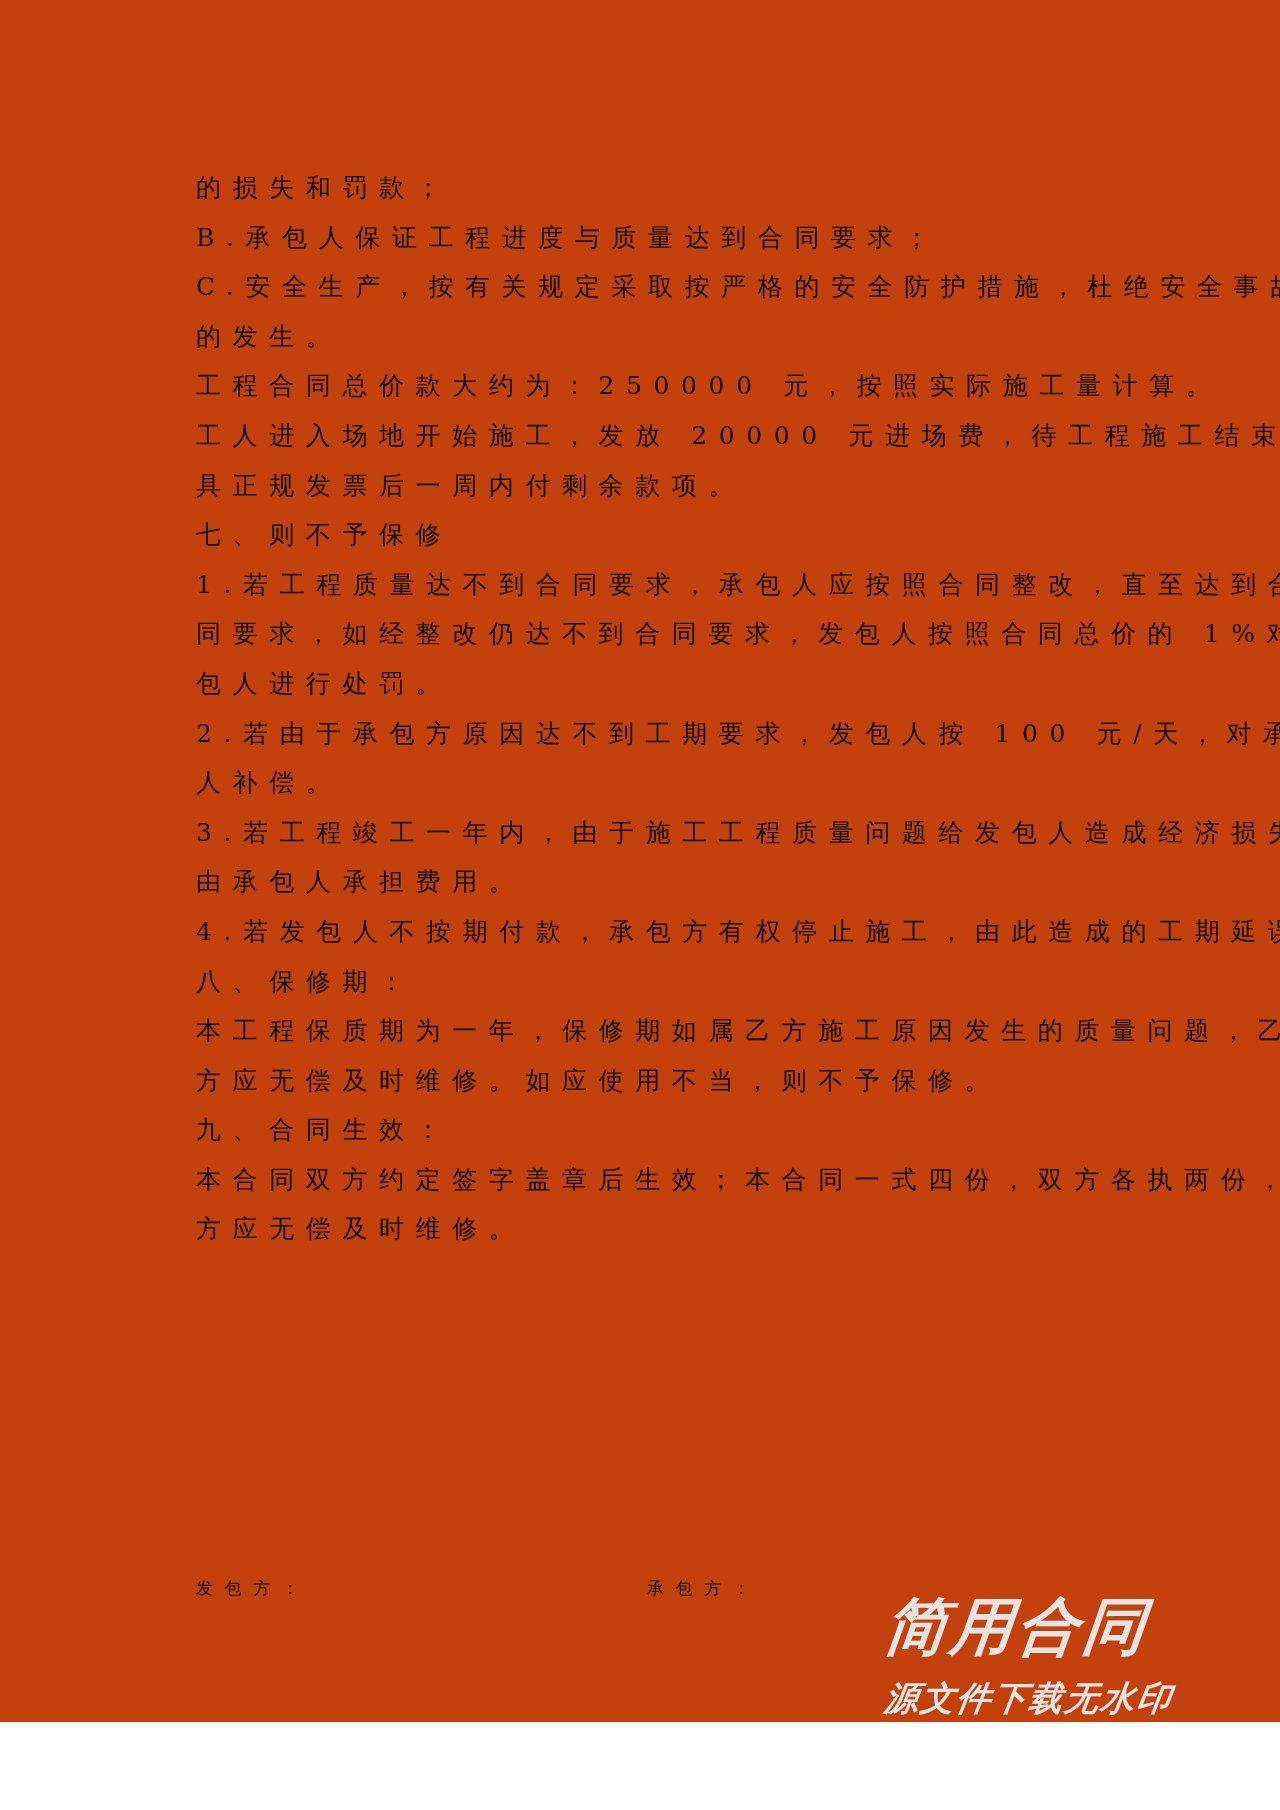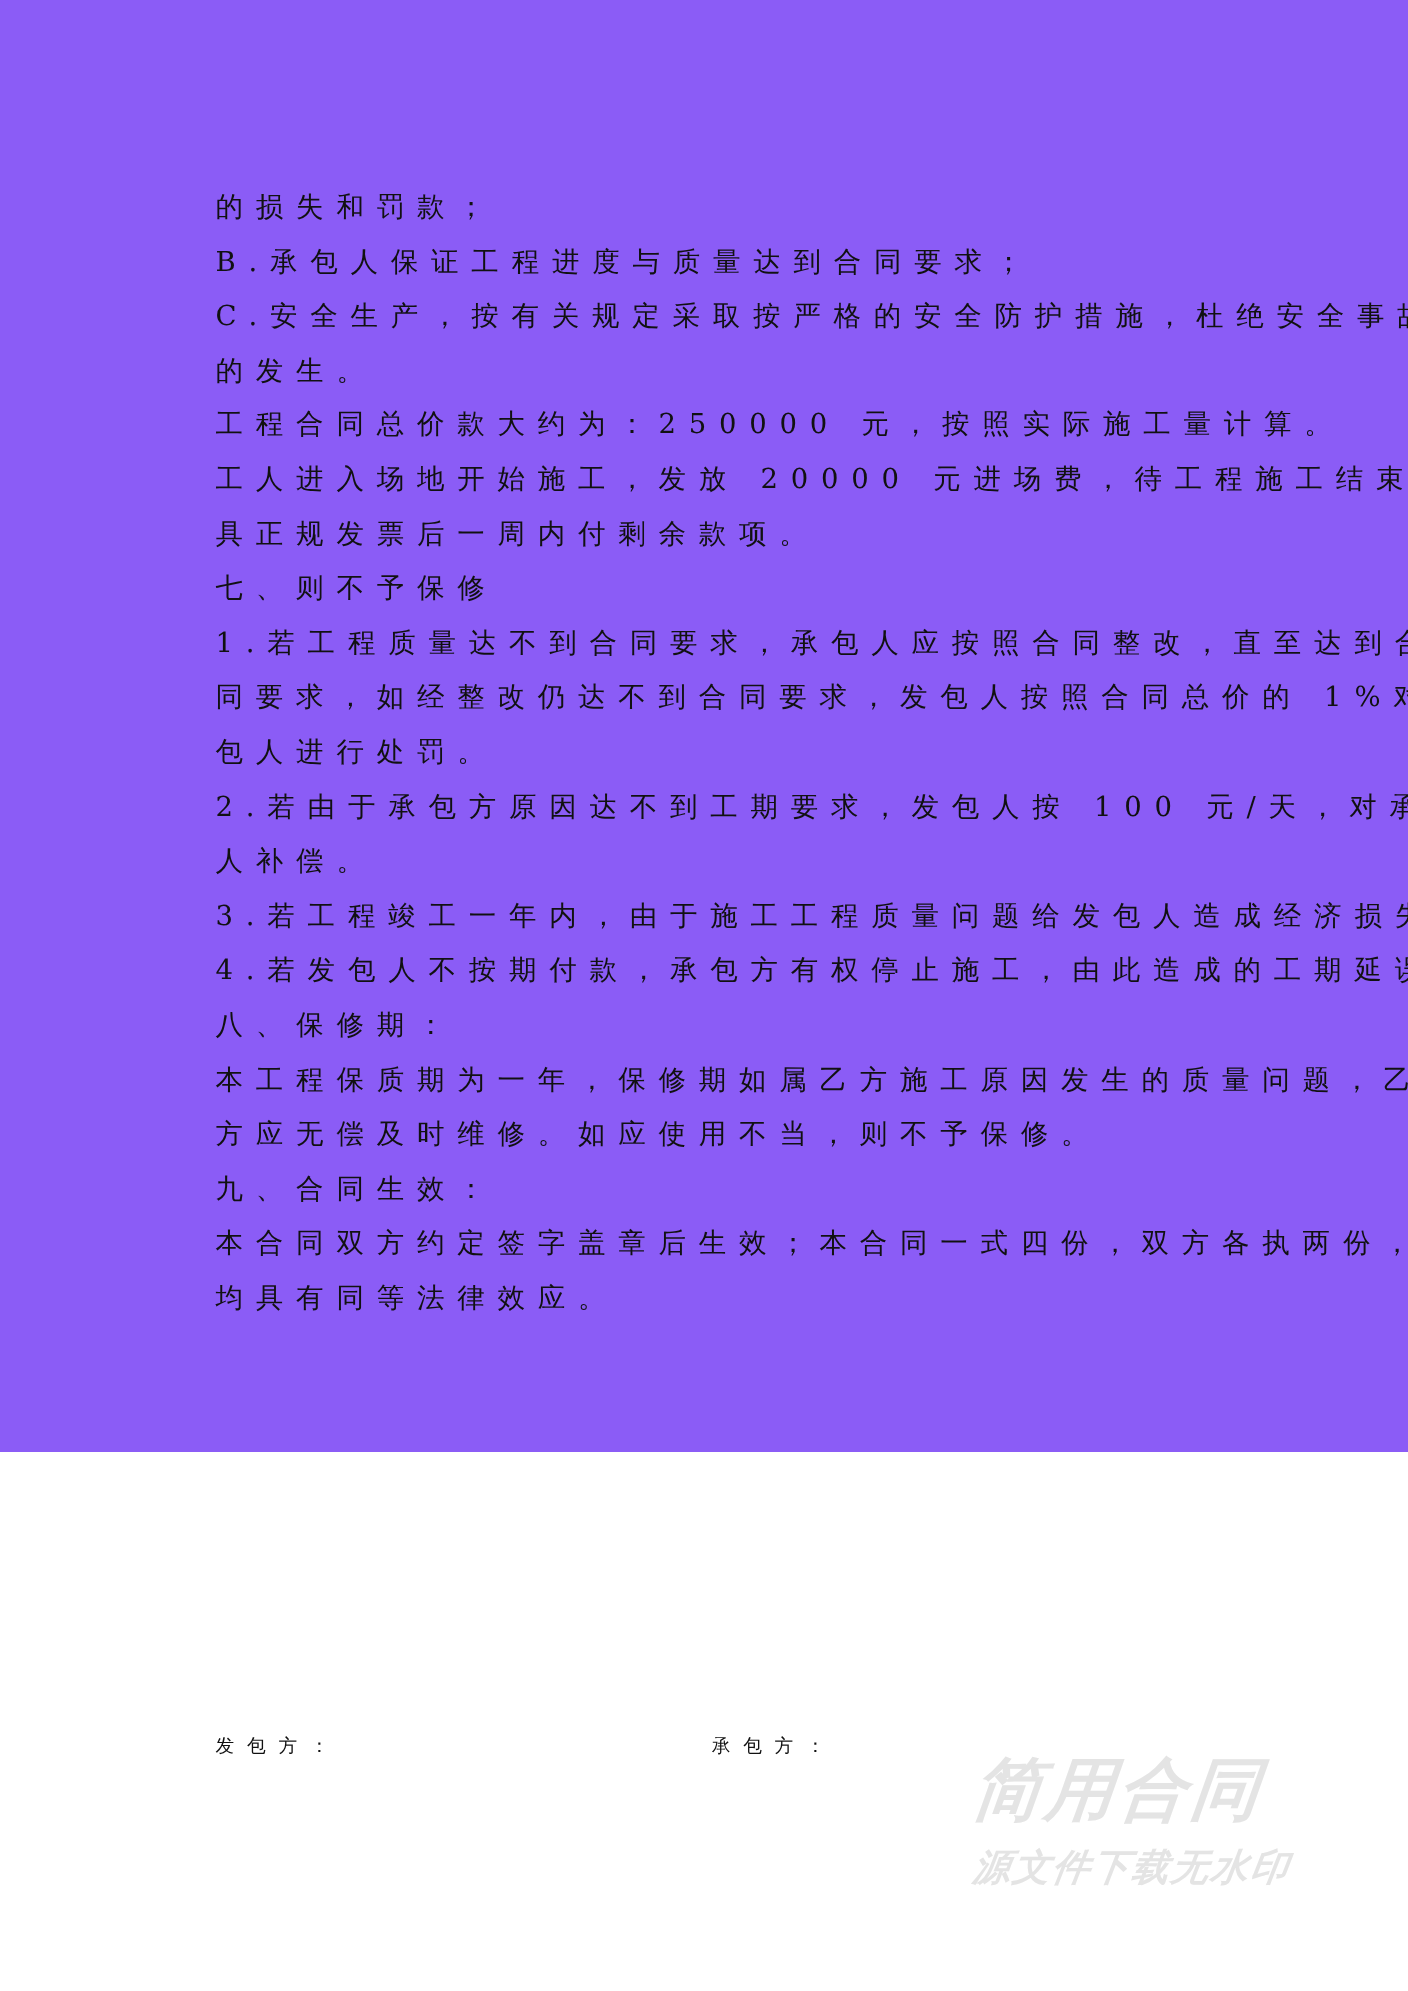--- a/index.html
+++ b/index.html
@@ -13,22 +13,22 @@
       position: relative;
       overflow: hidden;
       font-family: "DejaVu Serif", "Liberation Serif", serif;
       color: #111111;
     }
     .page {
       position: absolute;
       left: 0;
       top: 0;
       width: 1280px;
-      height: 1320px;
-      background: #8b5cf6;
+      height: 1722px;
+      background: #c2410c;
     }
     .body-text {
       position: absolute;
       left: 196px;
       top: 166px;
       width: 900px;
     }
     .line {
       height: 49.6px;
       line-height: 44px;
@@ -84,27 +84,28 @@
     <div class="line">工程合同总价款大约为：250000 元，按照实际施工量计算。</div>
     <div class="line">工人进入场地开始施工，发放 20000 元进场费，待工程施工结束，开</div>
     <div class="line">具正规发票后一周内付剩余款项。</div>
     <div class="line">七、则不予保修</div>
     <div class="line">1.若工程质量达不到合同要求，承包人应按照合同整改，直至达到合</div>
     <div class="line">同要求，如经整改仍达不到合同要求，发包人按照合同总价的 1%对承</div>
     <div class="line">包人进行处罚。</div>
     <div class="line">2.若由于承包方原因达不到工期要求，发包人按 100 元/天，对承包</div>
     <div class="line">人补偿。</div>
     <div class="line">3.若工程竣工一年内，由于施工工程质量问题给发包人造成经济损失，</div>
+    <div class="line">由承包人承担费用。</div>
     <div class="line">4.若发包人不按期付款，承包方有权停止施工，由此造成的工期延误</div>
     <div class="line">八、保修期：</div>
     <div class="line">本工程保质期为一年，保修期如属乙方施工原因发生的质量问题，乙</div>
     <div class="line">方应无偿及时维修。如应使用不当，则不予保修。</div>
     <div class="line">九、合同生效：</div>
     <div class="line">本合同双方约定签字盖章后生效；本合同一式四份，双方各执两份，</div>
-    <div class="line">均具有同等法律效应。</div>
+    <div class="line">方应无偿及时维修。</div>
   </div>
 
   <div class="sig sig-left">发包方：</div>
   <div class="sig sig-right">承包方：</div>
 
   <div class="watermark">
     <div class="wm-main">简用合同</div>
     <div class="wm-sub">源文件下载无水印</div>
   </div>
 </div>

